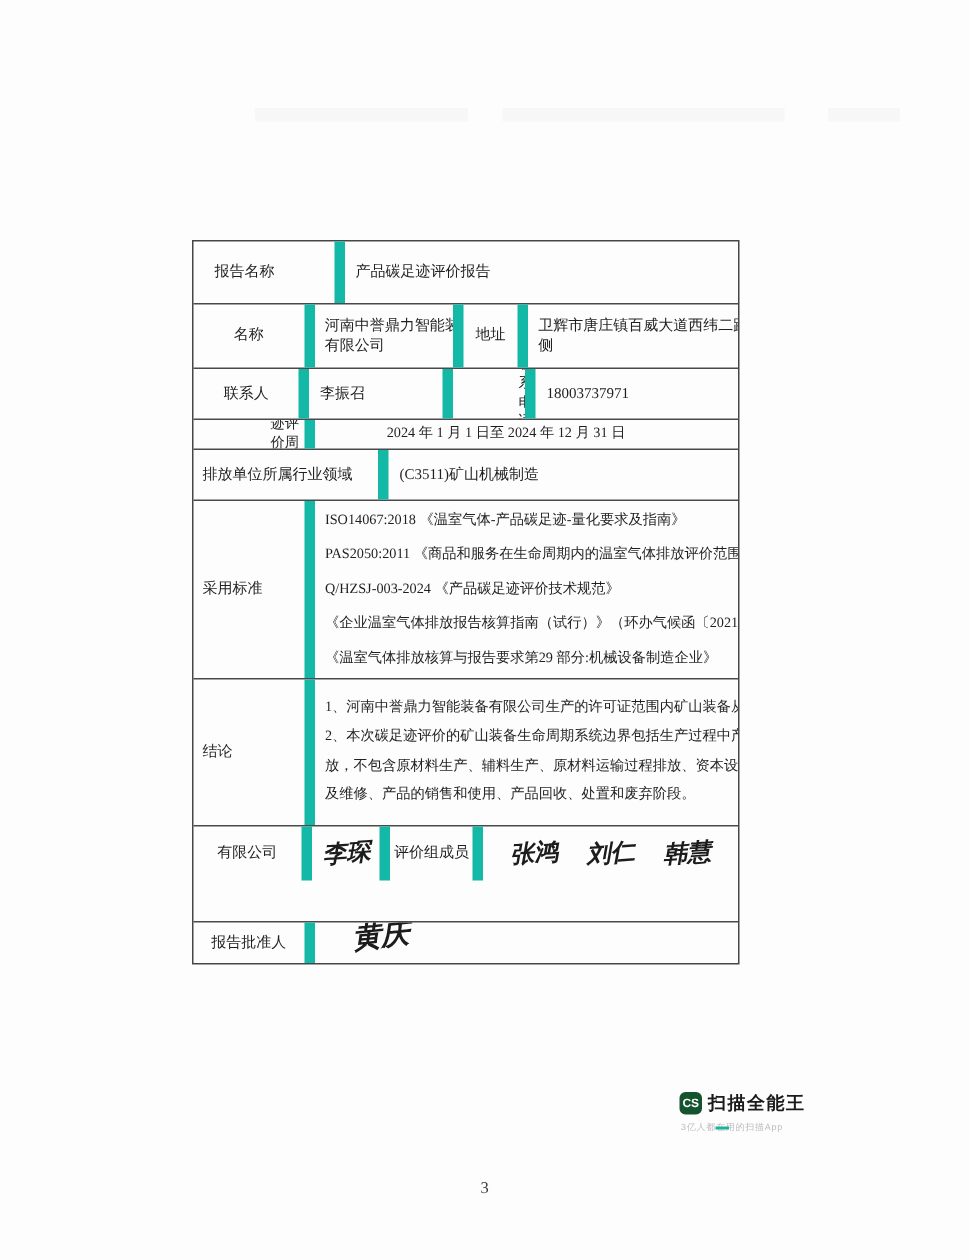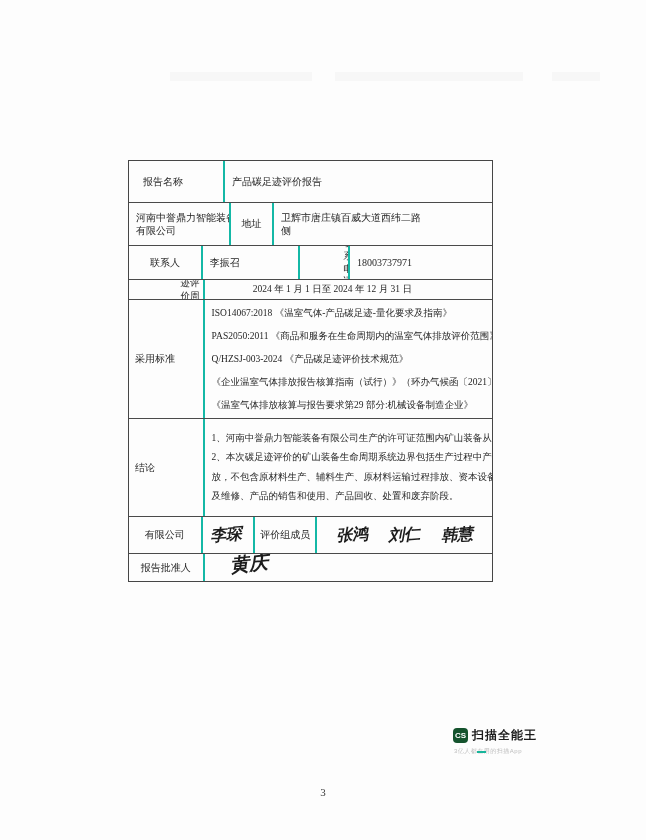--- a/index.html
+++ b/index.html
@@ -20,32 +20,32 @@
     position:absolute;left:128px;top:160px;width:365px;
     border:1px solid #464646;box-sizing:border-box;
     font-size:10px;font-weight:500;letter-spacing:0;
   }
   .trow{display:flex;box-sizing:border-box;}
   .trow + .trow{border-top:1px solid #4a4a4a;}
   .tcell{
     box-sizing:border-box;display:flex;align-items:center;
     overflow:hidden;line-height:1.35;
   }
-  .tcell + .tcell{border-left:2px solid #14b8a6;}
+  .tcell + .tcell{border-left:7px solid #14b8a6;}
   .lab{justify-content:center;text-align:center;}
   .lab-left{justify-content:flex-start;padding-left:6px;text-align:left;}
   .val{justify-content:flex-start;padding-left:7px;padding-right:4px;}
   .lines{flex-direction:column;align-items:flex-start;justify-content:center;padding-left:7px;padding-right:2px;}
   .lines div{white-space:nowrap;}
   .std-lines div{line-height:23px;font-size:9.5px;}
   .con-lines div{line-height:19.5px;font-size:9.5px;}
 
   
   .r1{height:41px;gap:26px;} .r2{height:43px;} .r3{height:34px;} .r4{height:20px;}
-  .r5{height:34px;} .r6{height:119px;} .r7{height:98px;} .r8{height:37px;} .r9{height:28px;}
+  .r5{height:34px;} .r6{height:119px;} .r7{height:98px;} .r8{height:37px;} .r9{height:28px;margin-top:27px;}
   
   .w-label{width:74px;} .w-rest{width:291px;}
   .w-c2{width:100px;} .w-c3{width:43px;} .w-c4{width:148px;}
   .w-ind-label{width:124px;} .w-ind-val{width:241px;}
   .w-p1{width:72px;} .w-p2{width:53px;} .w-p3{width:62px;} .w-p4{width:178px;}
   .small{font-size:9.5px;padding-left:48px;}
 
   
   .sig{
     display:inline-block;font-style:italic;font-weight:700;
@@ -83,20 +83,21 @@
 <div class="scan-band band3"></div>
 
 <div class="doc-table">
 
   <div class="trow r1">
     <div class="tcell lab w-label">报告名称</div>
     <div class="tcell val w-rest">产品碳足迹评价报告</div>
   </div>
 
   <div class="trow r2">
+    <div class="tcell lab w-label">名称</div>
     <div class="tcell lines w-c2">
       <div>河南中誉鼎力智能装备</div>
       <div>有限公司</div>
     </div>
     <div class="tcell lab w-c3">地址</div>
     <div class="tcell lines w-c4">
       <div>卫辉市唐庄镇百威大道西纬二路北</div>
       <div>侧</div>
     </div>
   </div>
@@ -106,20 +107,24 @@
     <div class="tcell val w-c2">李振召</div>
     <div class="tcell lab w-c3 small">联系电话</div>
     <div class="tcell val w-c4">18003737971</div>
   </div>
 
   <div class="trow r4">
     <div class="tcell lab w-label small">碳足迹评价周期</div>
     <div class="tcell val w-rest small">2024 年 1 月 1 日至 2024 年 12 月 31 日</div>
   </div>
 
+  <div class="trow r5">
+    <div class="tcell lab-left w-ind-label">排放单位所属行业领域</div>
+    <div class="tcell val w-ind-val">(C3511)矿山机械制造</div>
+  </div>
 
   <div class="trow r6">
     <div class="tcell lab-left w-label">采用标准</div>
     <div class="tcell lines std-lines w-rest">
       <div>ISO14067:2018 《温室气体-产品碳足迹-量化要求及指南》</div>
       <div>PAS2050:2011 《商品和服务在生命周期内的温室气体排放评价范围》</div>
       <div>Q/HZSJ-003-2024 《产品碳足迹评价技术规范》</div>
       <div>《企业温室气体排放报告核算指南（试行）》（环办气候函〔2021〕130 号）</div>
       <div>《温室气体排放核算与报告要求第29 部分:机械设备制造企业》</div>
     </div>

